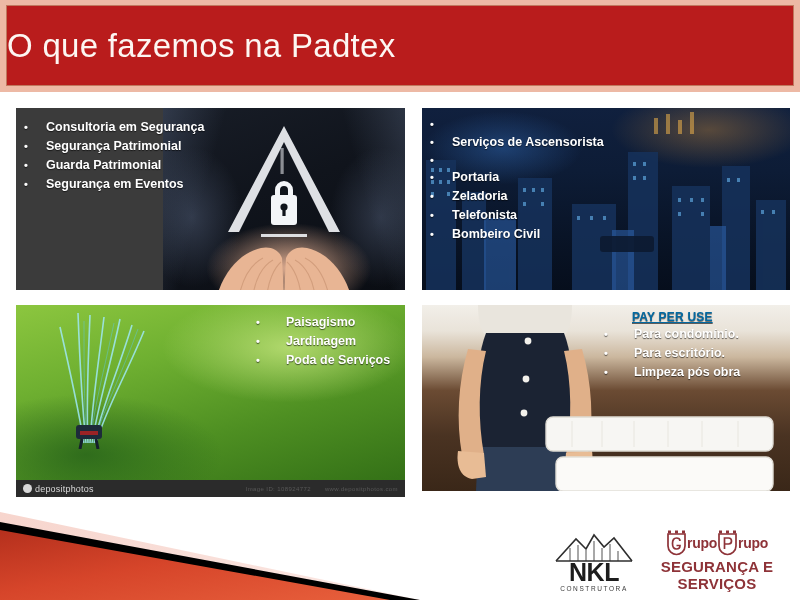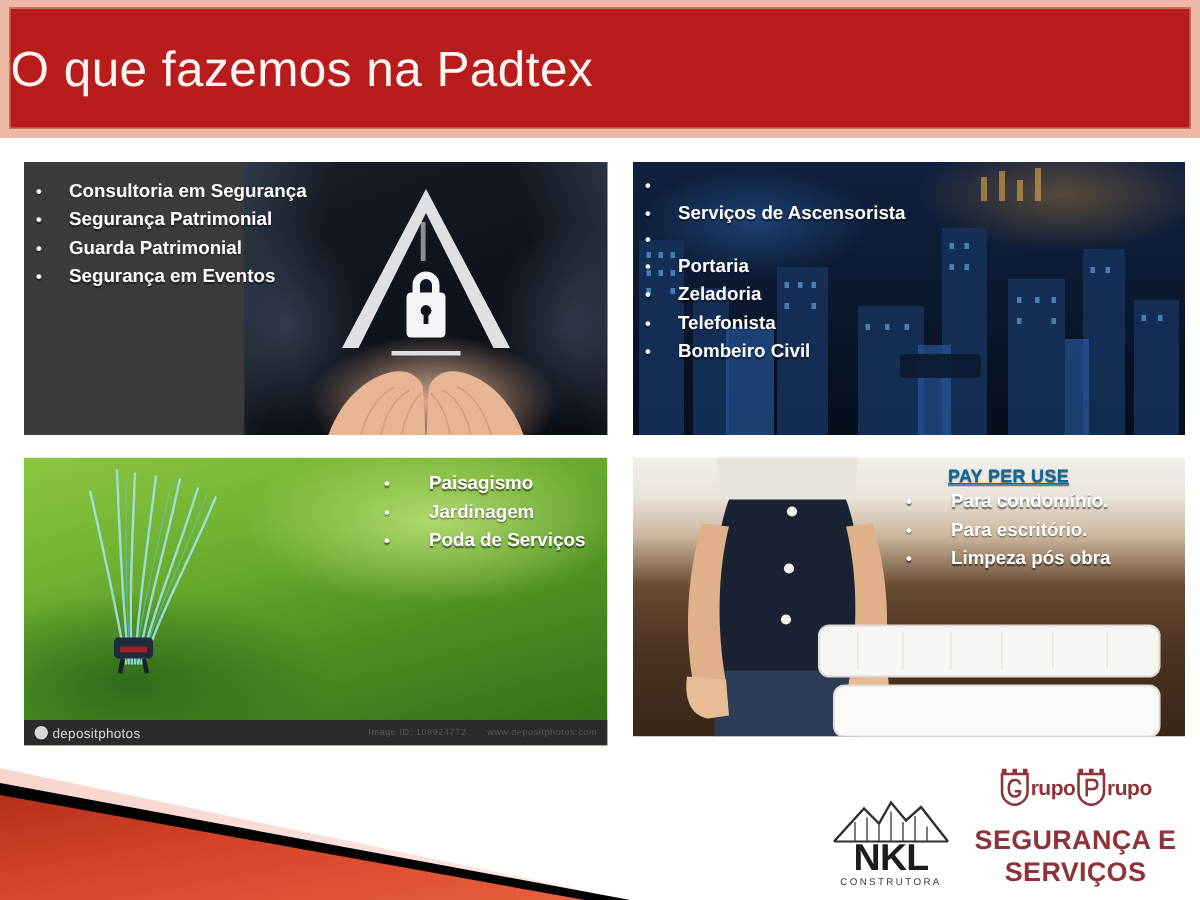--- a/index.html
+++ b/index.html
@@ -250,24 +250,24 @@
     align-items: center;
     justify-content: center;
     color: #8e3338;
     font-size: 14px;
     font-weight: bold;
     line-height: 1;
     letter-spacing: -0.3px;
   }
   .logo-padtex .pad-sub {
     color: #8e3338;
-    font-size: 18px;
+    font-size: 15px;
     font-weight: bold;
     letter-spacing: 0.2px;
-    margin-top: 12px;
+    margin-top: 2px;
   }
 </style>
 </head>
 <body>
 
 <div class="slide">
 
   <div class="title-bar">
     <div class="title-inner">
       <div class="title-text">O que fazemos na Padtex</div>

